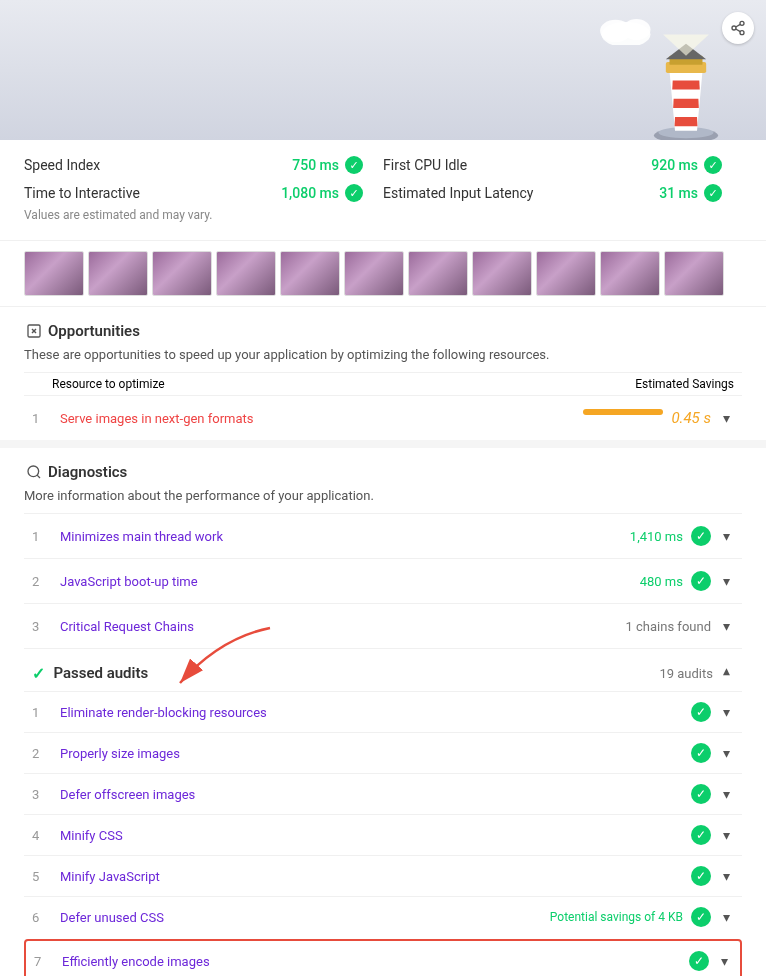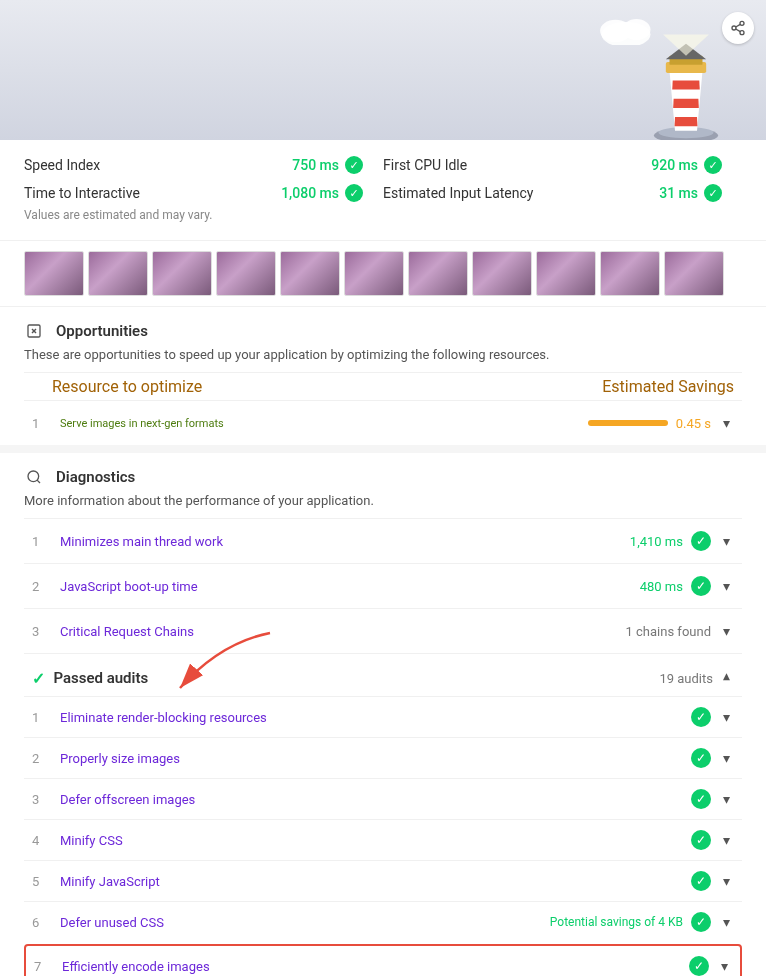--- a/index.html
+++ b/index.html
@@ -145,21 +145,21 @@
 
     
     .section {
       padding: 0 24px;
       background: #fff;
     }
 
     .section-header {
       display: flex;
       align-items: center;
-      gap: 12px;
+      gap: 4px;
       padding: 14px 0 6px 0;
       font-weight: 600;
       font-size: 15px;
       color: #333;
     }
 
     .section-icon {
       width: 20px;
       height: 20px;
       display: flex;
@@ -172,22 +172,22 @@
     .section-desc {
       color: #555;
       font-size: 13px;
       padding-bottom: 10px;
     }
 
     
     .table-header {
       display: flex;
       justify-content: space-between;
-      color: #a16207;
-      font-size: 16px;
+      color: #000000;
+      font-size: 12px;
       padding: 4px 8px 4px 28px;
       border-top: 1px solid #f0f0f0;
     }
 
     
     .opp-row {
       display: flex;
       align-items: center;
       padding: 12px 8px;
       border-top: 1px solid #f0f0f0;
@@ -196,31 +196,31 @@
 
     .row-number {
       color: #999;
       font-size: 13px;
       width: 20px;
       flex-shrink: 0;
     }
 
     .row-label {
       flex: 1;
-      color: #4d7c0f;
-      font-size: 11px;
+      color: #ef4444;
+      font-size: 13px;
       text-decoration: none;
     }
 
     .savings-bar-container {
       display: flex;
-      align-items: center;
       gap: 8px;
       color: #f5a623;
-      font-size: 13px;
+      font-size: 15px;
+      font-style: italic;
     }
 
     .savings-bar {
       width: 80px;
       height: 6px;
       background: #f5a623;
       border-radius: 3px;
     }
 
     .chevron-btn {

